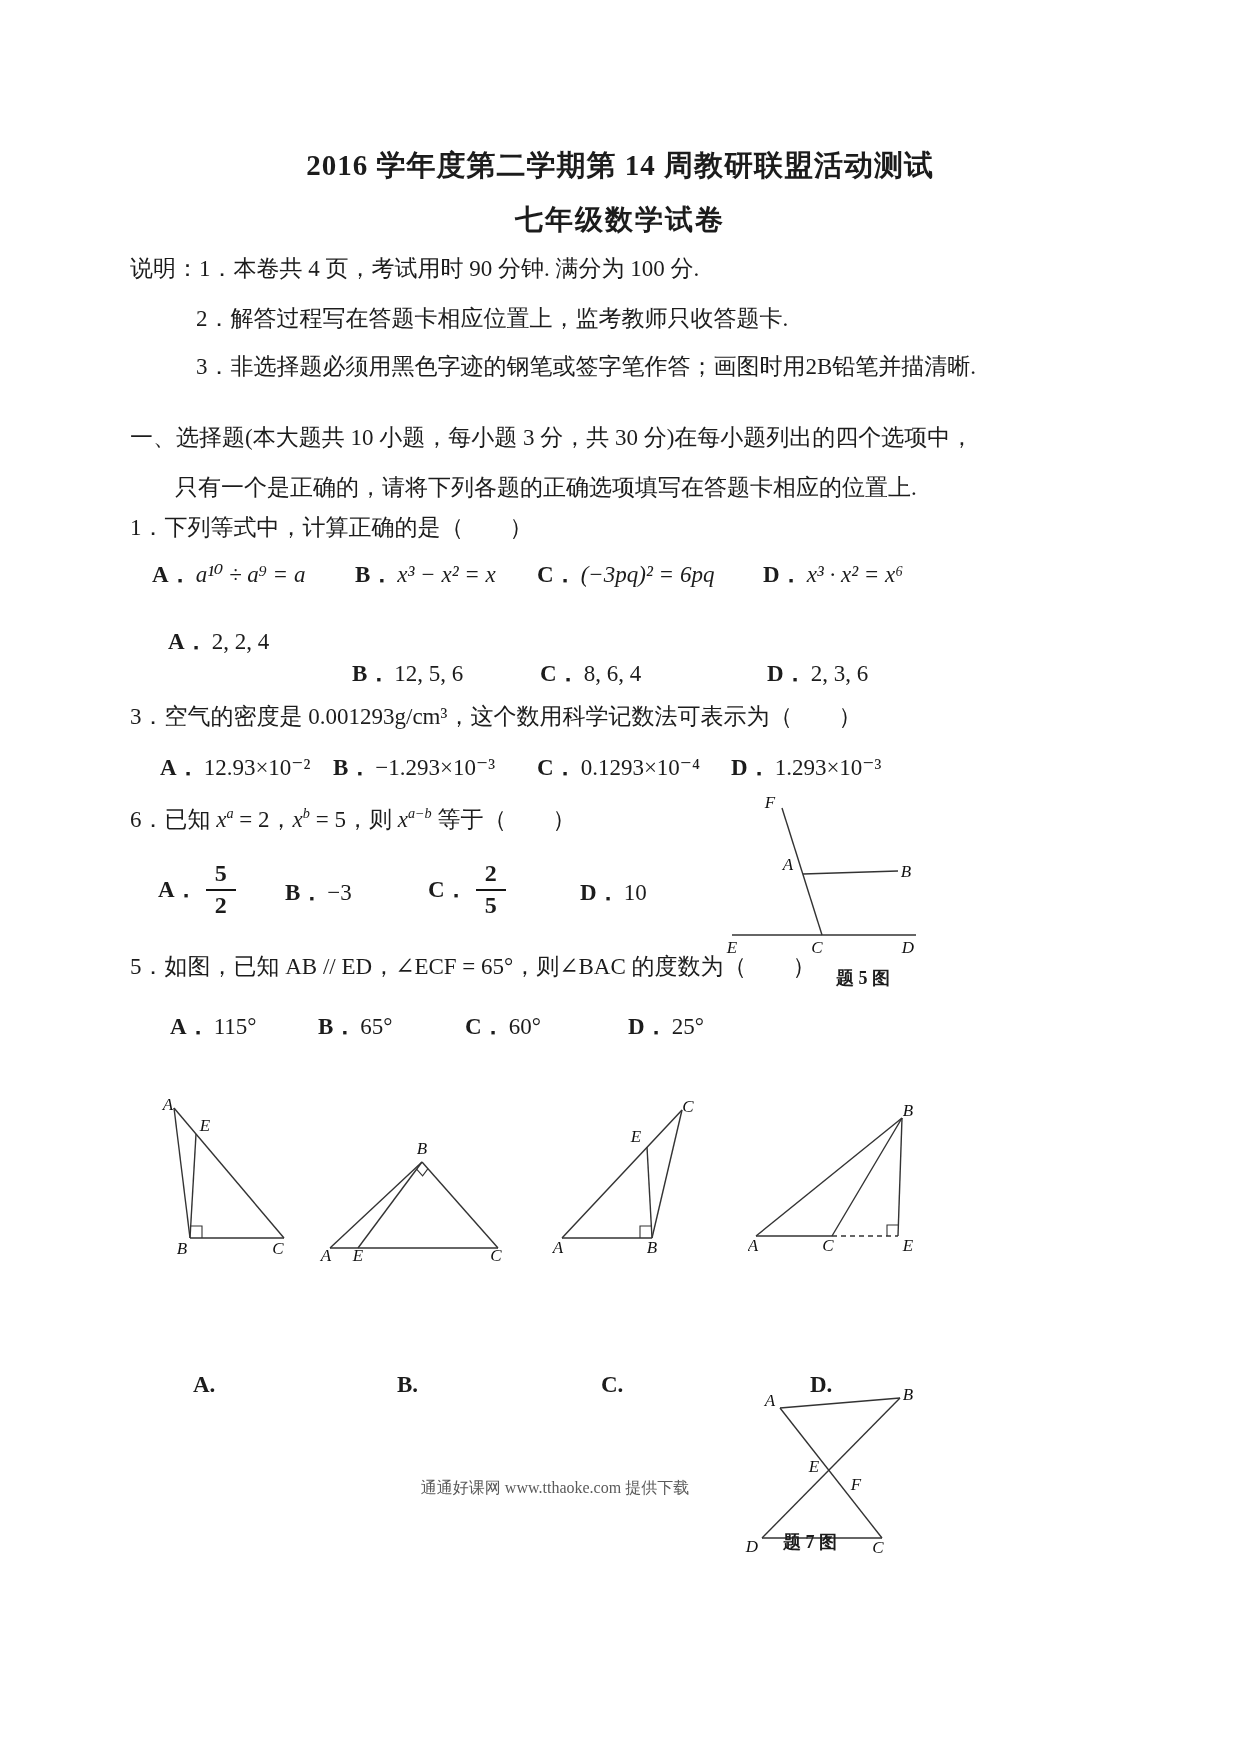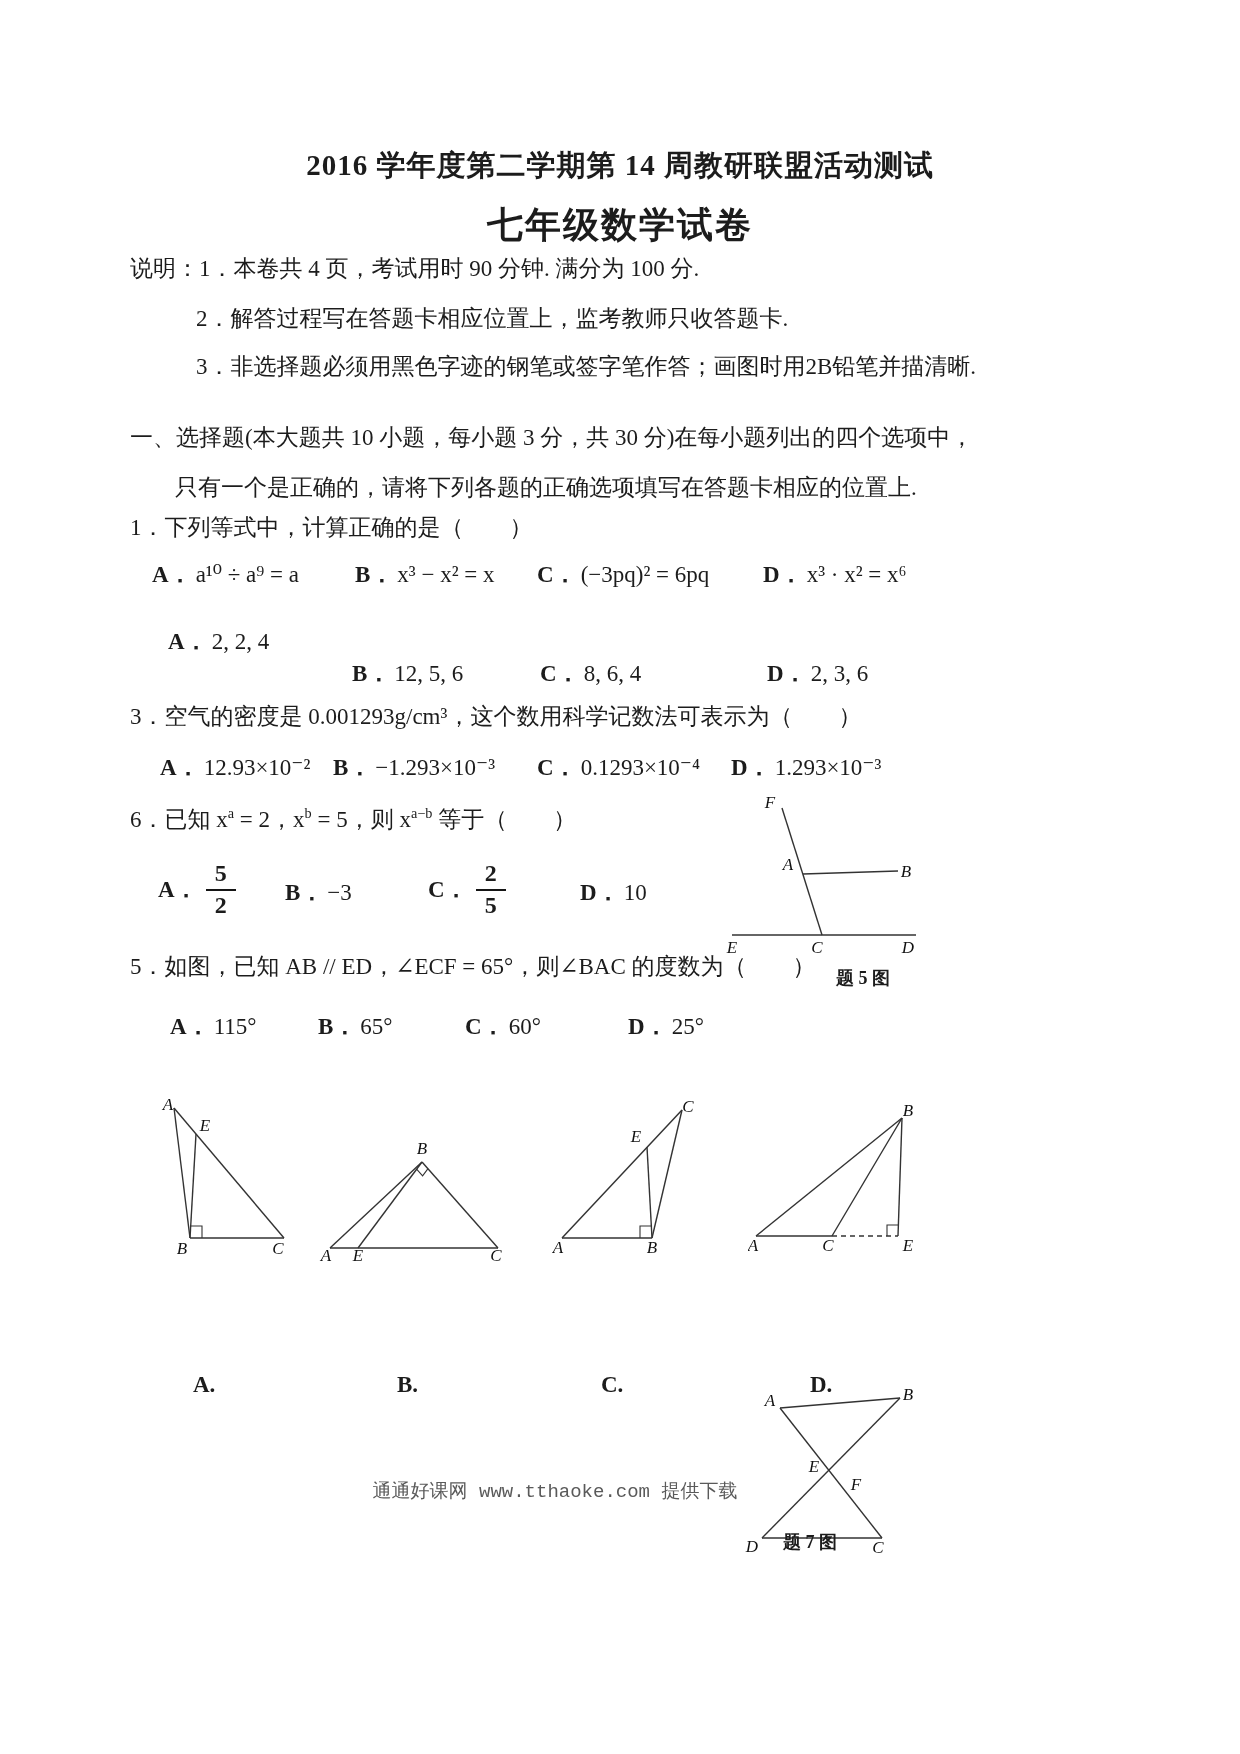--- a/index.html
+++ b/index.html
@@ -7,33 +7,33 @@
     position:relative;
     width:1240px;height:1754px;
     background:#ffffff;
     color:#1c1c1c;
     font-family:"Liberation Serif","DejaVu Serif",serif;
     overflow:hidden;
   }
   .abs{position:absolute;white-space:nowrap;}
   .center{left:0;width:100%;text-align:center;}
   .title{font-size:29px;font-weight:bold;letter-spacing:1px;}
-  .subtitle{font-size:36px;font-weight:bold;letter-spacing:2px;}
+  .subtitle{font-size:28px;font-weight:bold;letter-spacing:2px;}
   .t{font-size:23px;line-height:1.25;}
   .optlabel{font-weight:bold;margin-right:4px;}
-  .math{}
+  .math{font-style:italic;}
   sup{font-size:0.62em;line-height:0;}
   .frac{display:inline-block;vertical-align:middle;text-align:center;
         font-weight:bold;font-size:24px;line-height:1.15;margin-left:4px;}
   .fnum{display:block;border-bottom:2px solid #151515;padding:0 9px 1px;}
   .fden{display:block;padding-top:1px;}
   .optflex{display:flex;align-items:center;height:64px;}
   .figcap{font-size:18px;font-weight:bold;}
-  .footer{font-family:Liberation Mono, monospace;
-          font-size:19px;color:#5a5a5a;}
+  .footer{font-family:Liberation Serif, serif;
+          font-size:16px;color:#5a5a5a;}
   svg line, svg path{stroke:#333;stroke-width:1.4;fill:none;}
   svg path.ra{stroke-width:1.1;}
   .svgl{font-family:"Liberation Serif","DejaVu Serif",serif;
         font-style:italic;font-size:17px;fill:#111;text-anchor:middle;
         stroke:none;}
 </style>
 </head>
 <body>
 
 <div class="page">

